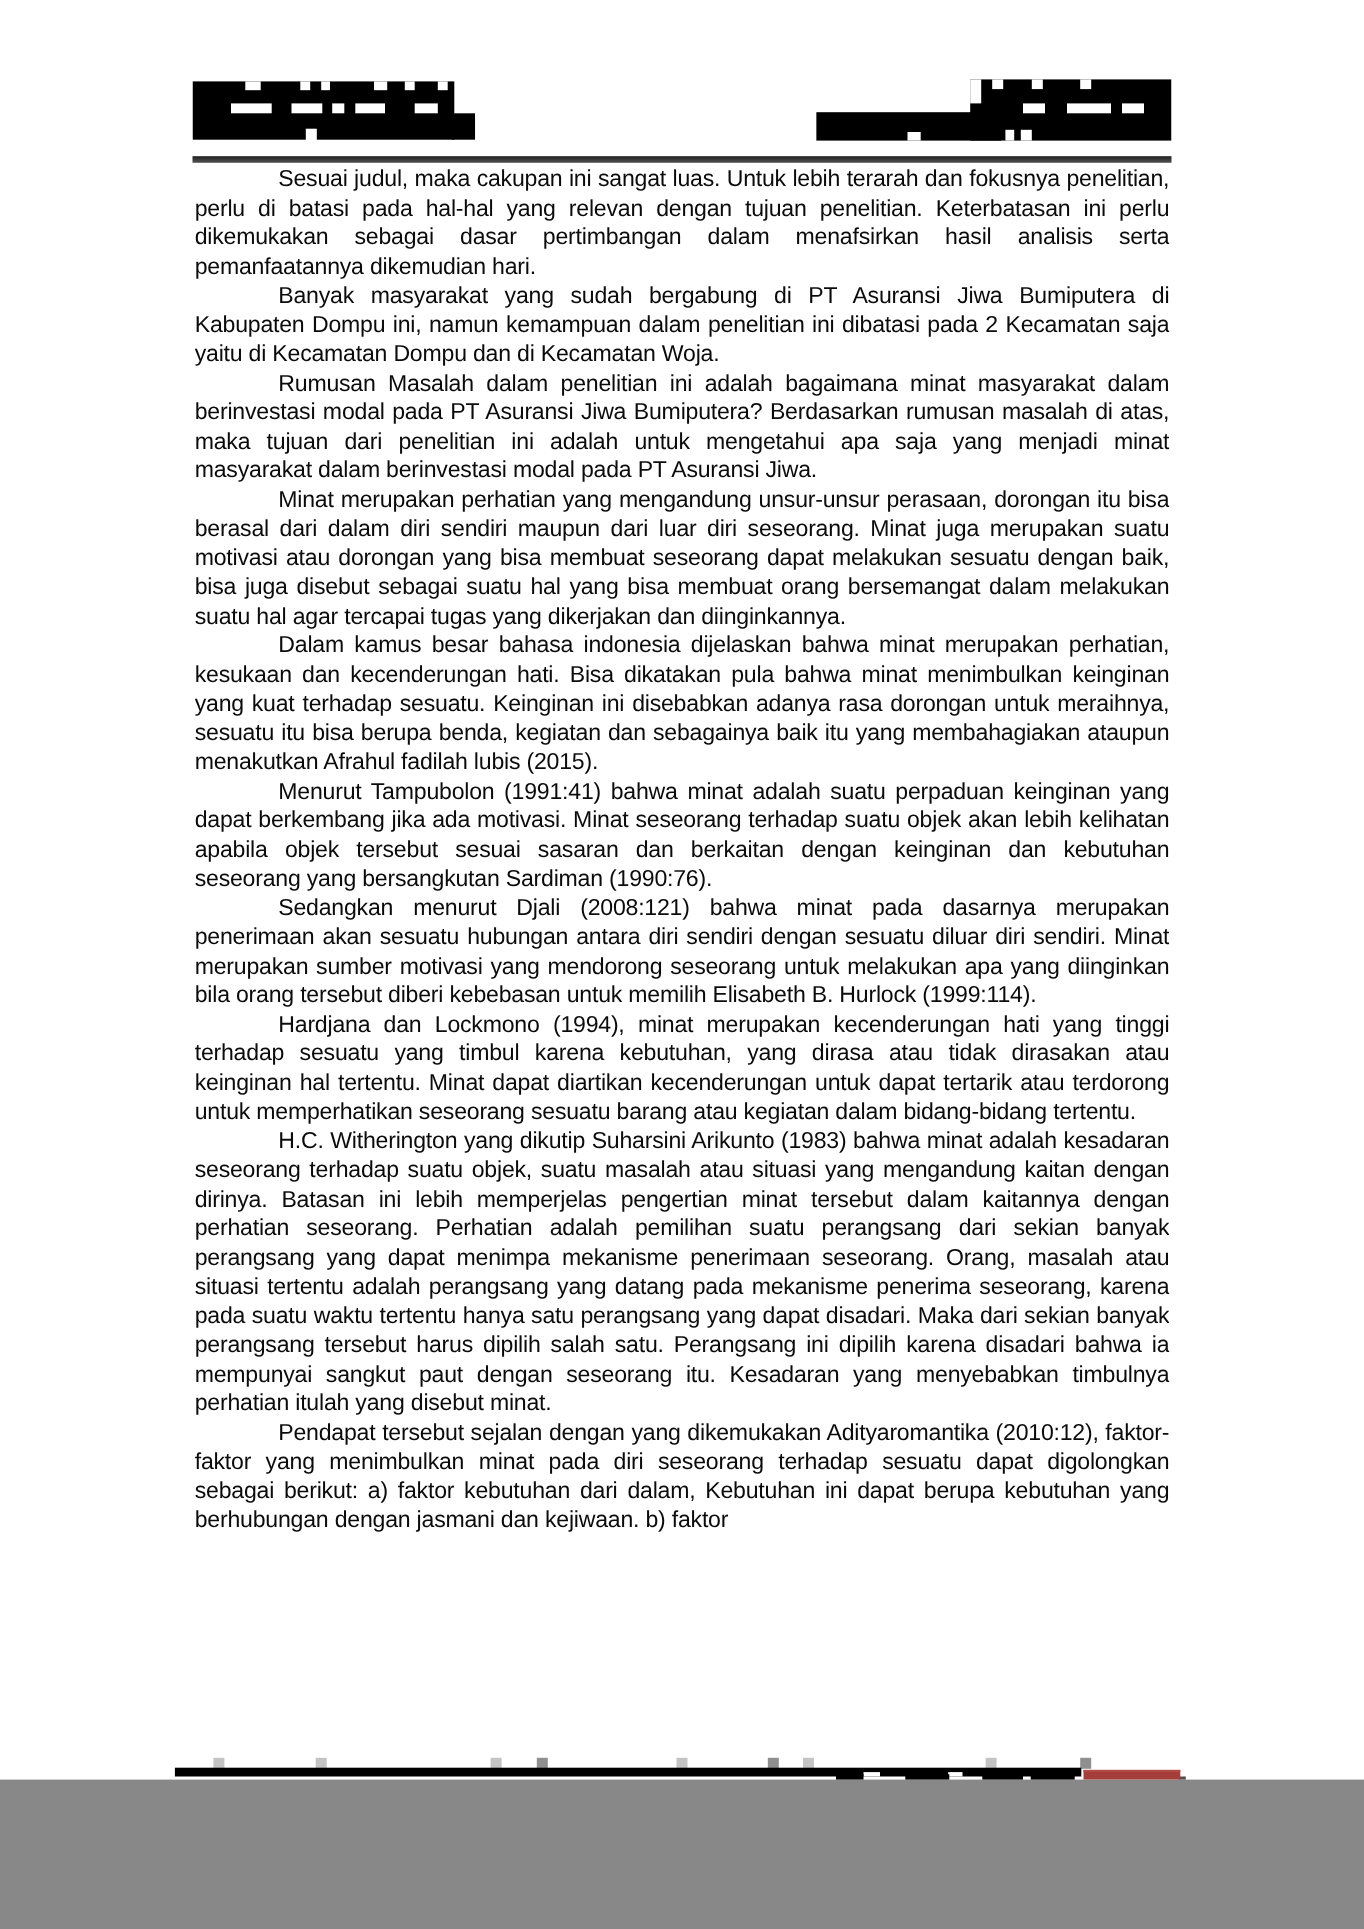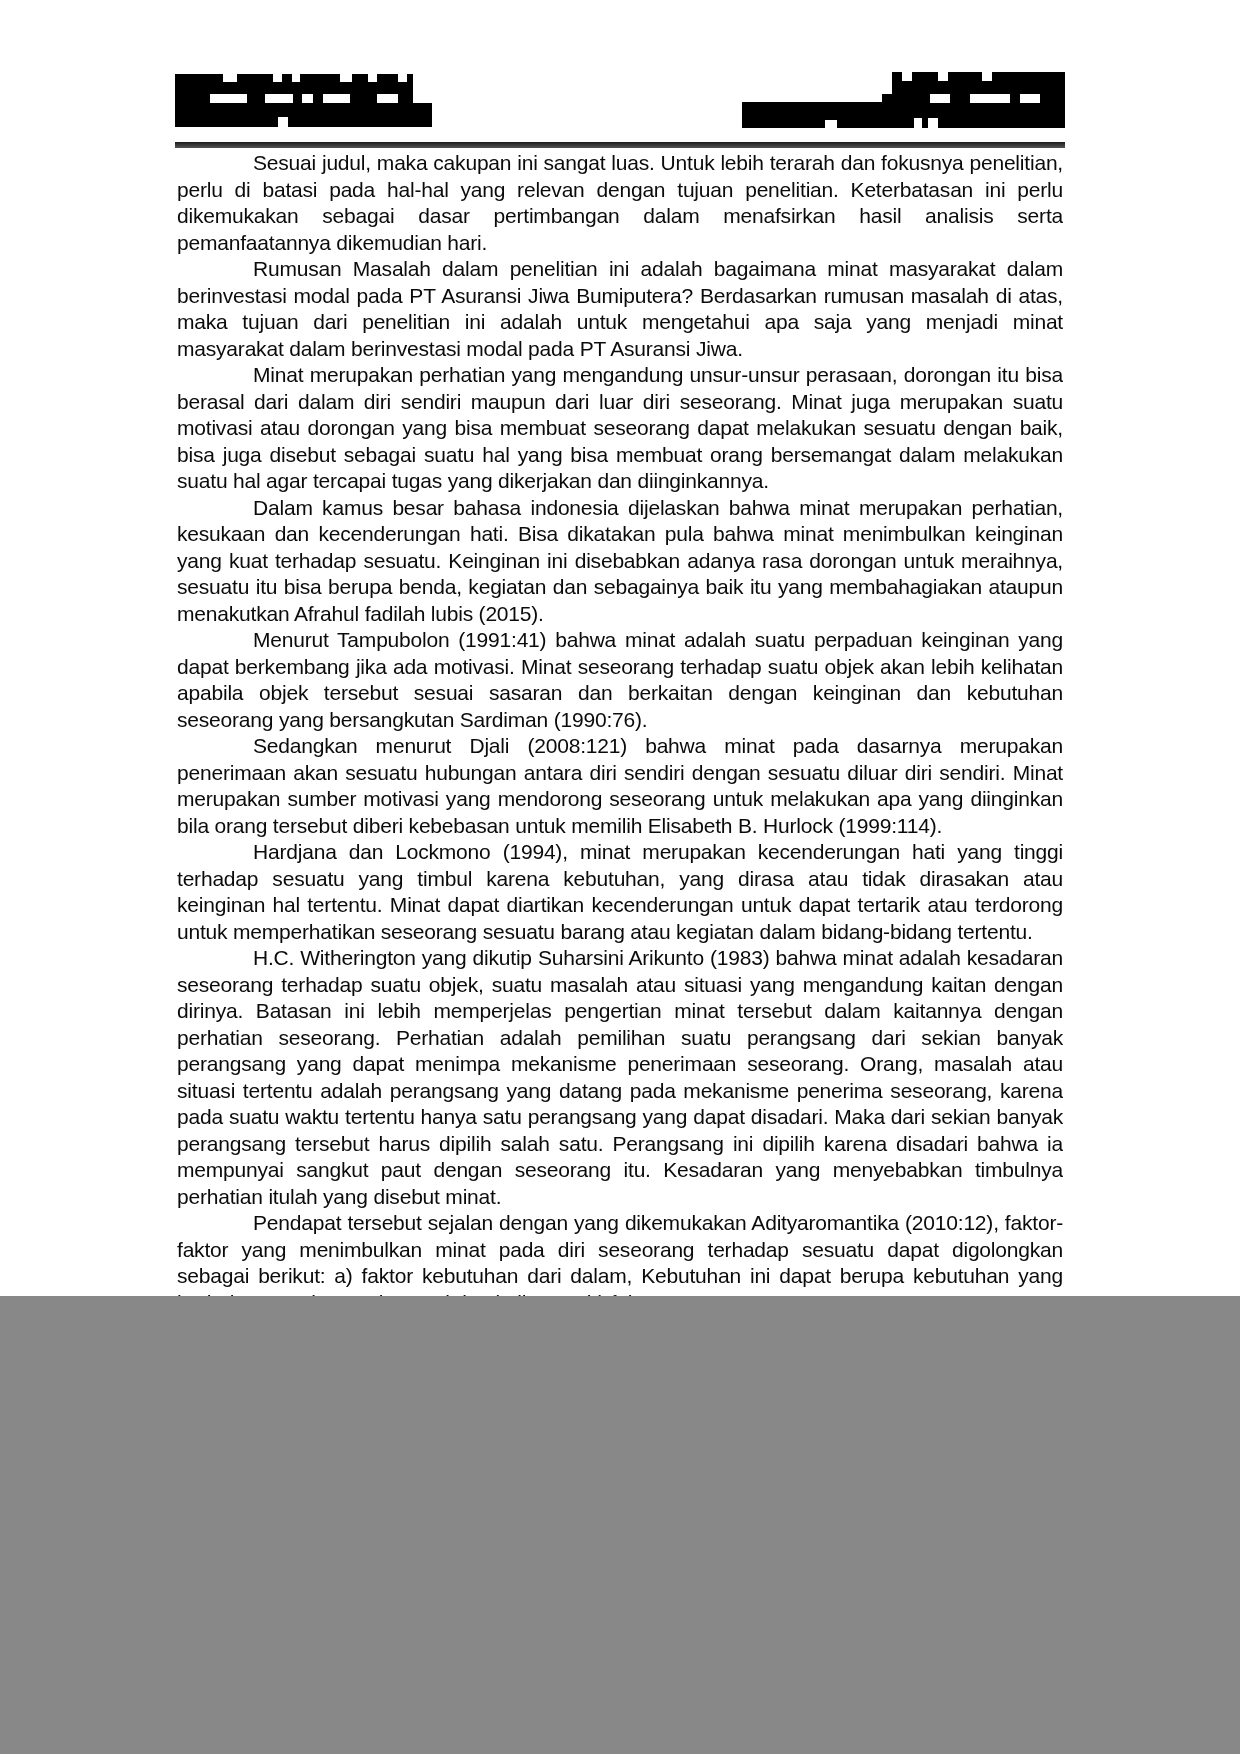--- a/index.html
+++ b/index.html
@@ -1,18 +1,18 @@
 <!DOCTYPE html>
 <html><head>
 <meta charset="utf-8">
 <style>
   html,body{margin:0;padding:0;background:#888;}
   .page{
     position:relative;
-    width:1240px;height:1296px;
+    width:1240px;height:1618px;
     background:#ffffff;
     overflow:hidden;
     font-family:"Liberation Sans","DejaVu Sans",sans-serif;
   }
   
   .redaction{position:absolute;}
   .redaction svg{display:block;}
   .header-rule{
     position:absolute;left:175px;top:142px;width:890px;height:6px;
     background:linear-gradient(#1d1d1d,#555555);
@@ -81,20 +81,21 @@
       <rect x="278" y="22" width="20" height="9" fill="#fff"></rect>
       <rect x="172" y="46" width="8" height="10" fill="#fff"></rect>
       <rect x="186" y="46" width="10" height="10" fill="#fff"></rect>
     </svg>
   </div>
 
   <div class="header-rule"></div>
 
   <div class="body-text">
     <p>Sesuai judul, maka cakupan ini sangat luas. Untuk lebih terarah dan fokusnya penelitian, perlu di batasi pada hal-hal yang relevan dengan tujuan penelitian. Keterbatasan ini perlu dikemukakan sebagai dasar pertimbangan dalam menafsirkan hasil analisis serta pemanfaatannya dikemudian hari.</p>
+    <p>Banyak masyarakat yang sudah bergabung di PT Asuransi Jiwa Bumiputera di Kabupaten Dompu ini, namun kemampuan dalam penelitian ini dibatasi pada 2 Kecamatan saja yaitu di Kecamatan Dompu dan di Kecamatan Woja.</p>
     <p>Rumusan  Masalah dalam penelitian ini adalah bagaimana minat masyarakat dalam berinvestasi modal pada PT Asuransi Jiwa Bumiputera? Berdasarkan rumusan masalah di atas, maka tujuan dari penelitian ini adalah untuk mengetahui apa saja yang menjadi minat masyarakat dalam berinvestasi modal pada PT Asuransi Jiwa.</p>
     <p>Minat merupakan perhatian yang mengandung unsur-unsur perasaan, dorongan itu bisa berasal dari dalam diri sendiri maupun dari luar diri seseorang. Minat juga merupakan suatu motivasi atau dorongan yang bisa membuat seseorang dapat melakukan sesuatu dengan baik, bisa juga disebut sebagai suatu hal yang bisa membuat orang bersemangat dalam melakukan suatu hal agar tercapai tugas yang dikerjakan dan diinginkannya.</p>
     <p>Dalam kamus besar bahasa indonesia dijelaskan bahwa minat merupakan perhatian, kesukaan dan kecenderungan hati. Bisa dikatakan pula bahwa minat menimbulkan keinginan yang kuat terhadap sesuatu. Keinginan ini disebabkan adanya rasa dorongan untuk meraihnya, sesuatu itu bisa berupa benda, kegiatan dan sebagainya baik itu yang membahagiakan ataupun  menakutkan Afrahul fadilah lubis (2015).</p>
     <p>Menurut Tampubolon (1991:41) bahwa minat adalah suatu perpaduan keinginan yang dapat berkembang jika ada motivasi. Minat seseorang terhadap suatu objek akan lebih kelihatan apabila objek tersebut sesuai sasaran dan berkaitan dengan keinginan dan kebutuhan seseorang yang bersangkutan Sardiman (1990:76).</p>
     <p>Sedangkan menurut Djali (2008:121) bahwa minat pada dasarnya merupakan penerimaan akan sesuatu hubungan antara diri sendiri dengan sesuatu diluar diri sendiri. Minat merupakan sumber motivasi yang mendorong seseorang untuk melakukan apa yang diinginkan bila orang tersebut diberi kebebasan untuk memilih Elisabeth B. Hurlock (1999:114).</p>
     <p>Hardjana dan Lockmono (1994), minat merupakan kecenderungan hati yang tinggi terhadap sesuatu yang timbul karena kebutuhan, yang dirasa atau tidak dirasakan atau keinginan hal tertentu. Minat dapat diartikan kecenderungan untuk dapat tertarik atau terdorong untuk memperhatikan seseorang sesuatu barang atau kegiatan dalam bidang-bidang tertentu.</p>
     <p>H.C. Witherington yang dikutip Suharsini Arikunto (1983) bahwa minat adalah kesadaran seseorang terhadap suatu objek, suatu masalah atau situasi yang mengandung kaitan dengan dirinya. Batasan ini lebih memperjelas pengertian minat tersebut dalam kaitannya dengan perhatian seseorang. Perhatian adalah pemilihan suatu perangsang dari sekian banyak perangsang yang dapat menimpa mekanisme penerimaan seseorang. Orang, masalah atau situasi tertentu adalah perangsang yang datang pada mekanisme penerima seseorang, karena pada suatu waktu tertentu hanya satu perangsang yang dapat disadari. Maka dari sekian banyak perangsang tersebut harus dipilih salah satu. Perangsang ini dipilih karena disadari bahwa ia mempunyai sangkut paut dengan seseorang itu. Kesadaran yang menyebabkan timbulnya perhatian itulah yang disebut minat.</p>
     <p>Pendapat tersebut sejalan dengan yang dikemukakan Adityaromantika (2010:12), faktor-faktor yang menimbulkan minat pada diri seseorang terhadap sesuatu dapat digolongkan sebagai berikut: a) faktor kebutuhan dari dalam, Kebutuhan ini dapat berupa kebutuhan yang berhubungan dengan jasmani dan kejiwaan. b) faktor</p>
   </div>
 

